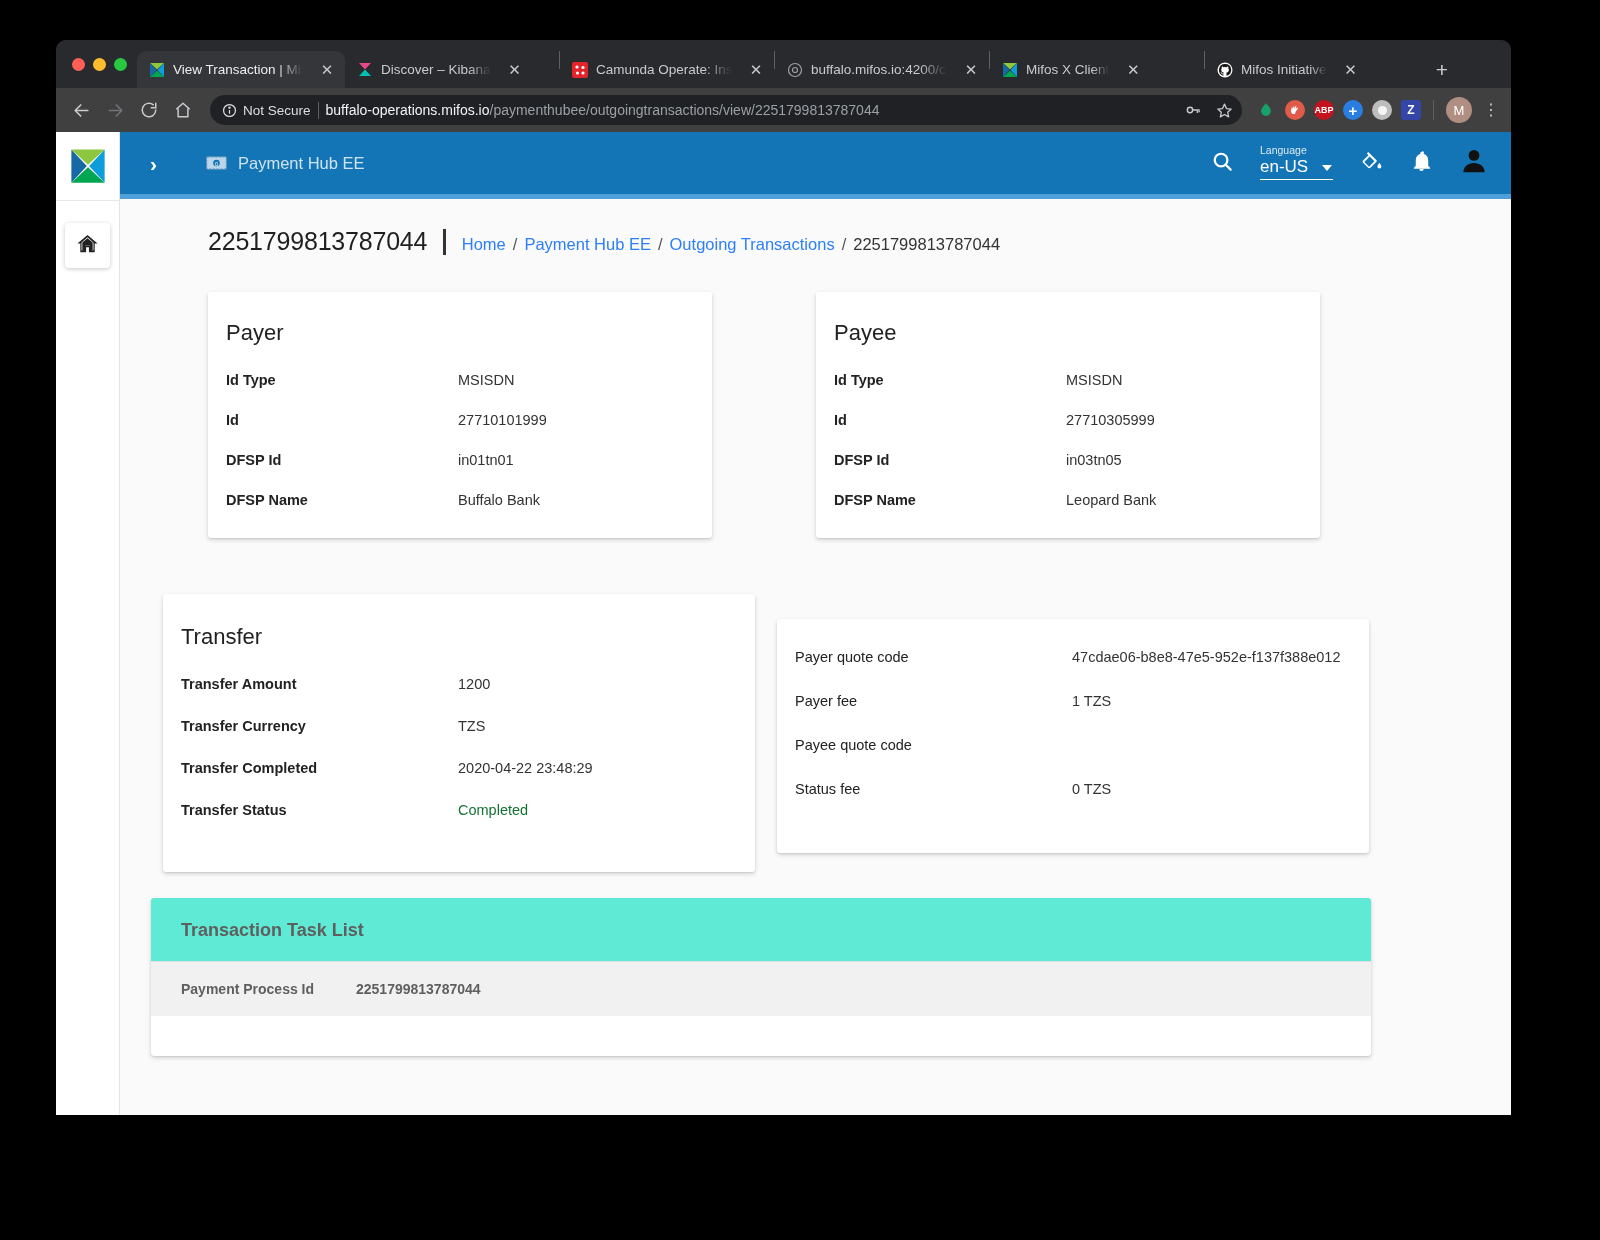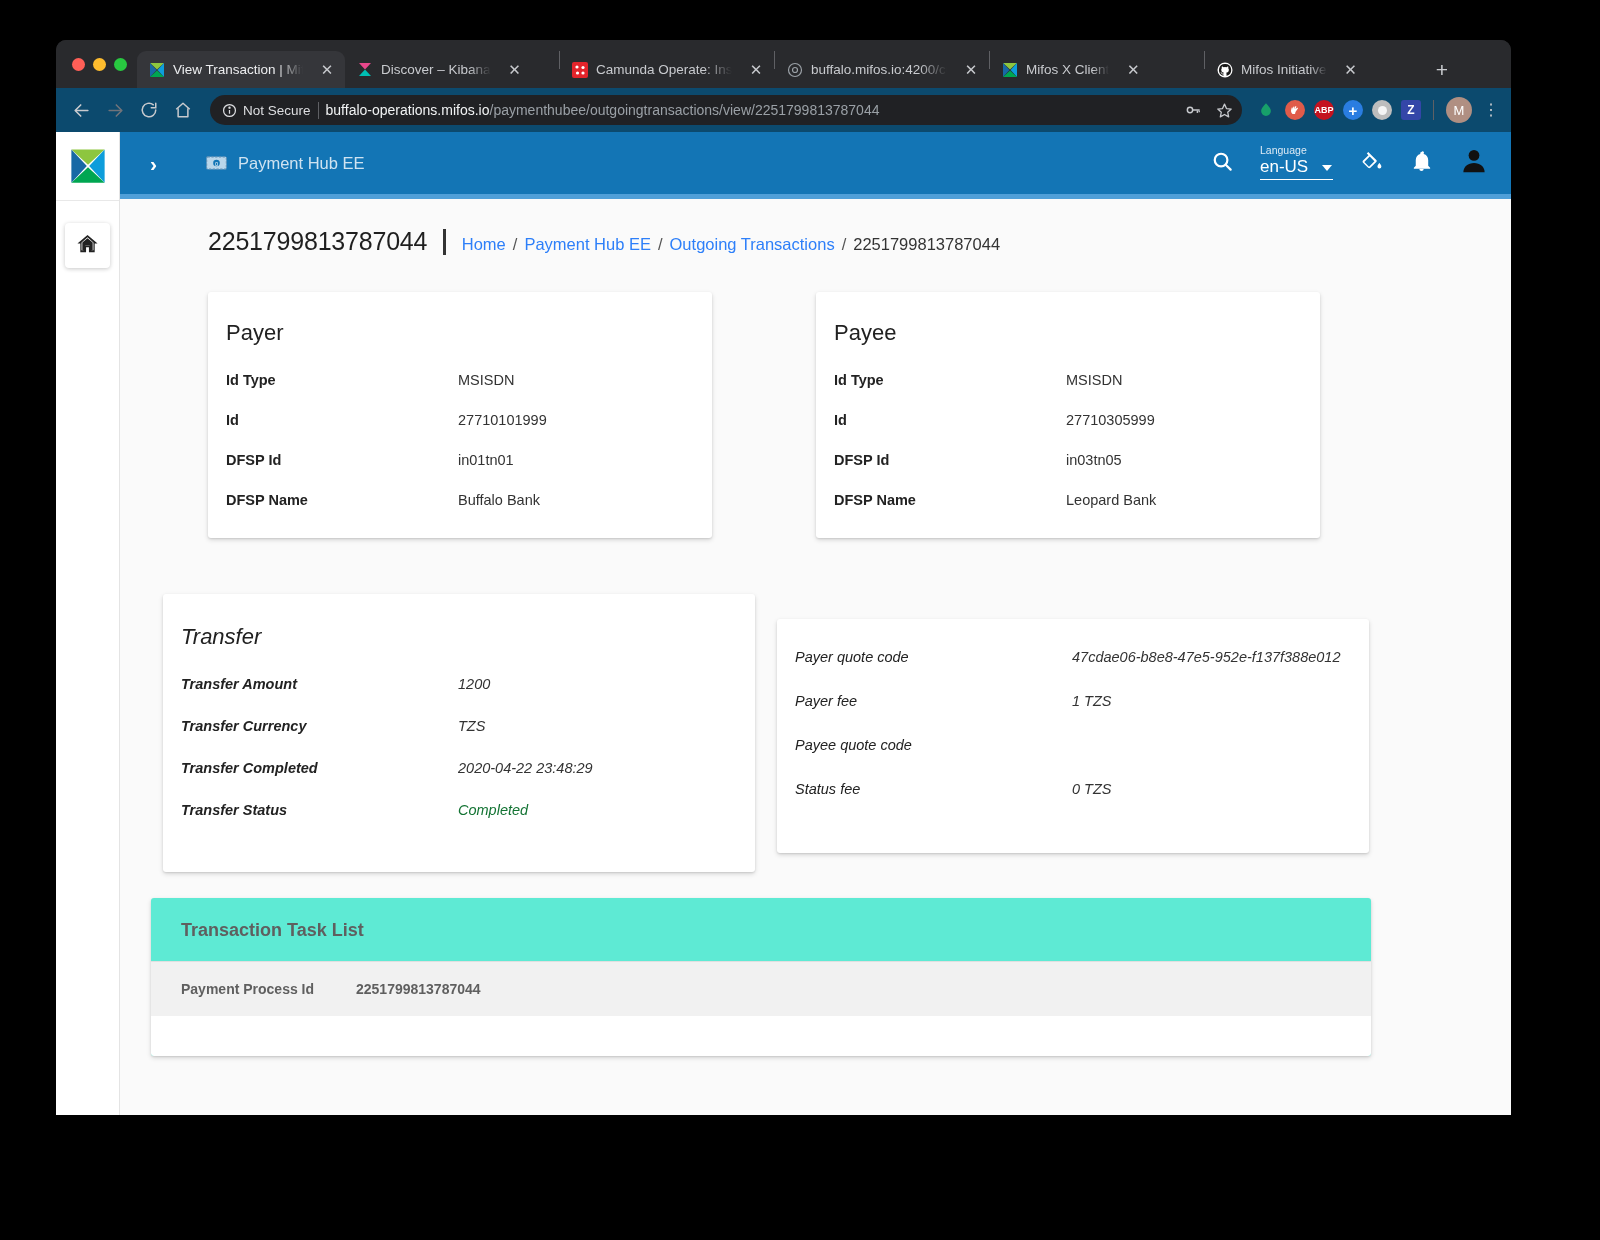--- a/index.html
+++ b/index.html
@@ -70,21 +70,21 @@
   }
   .newtab {
     width: 30px; height: 30px; margin: 0 0 4px 8px;
     display: flex; align-items: center; justify-content: center;
     color: #c8cace; font-size: 21px; line-height: 1;
   }
 
   
   .toolbar {
     height: 44px;
-    background: #0c4a6e;
+    background: #404040;
     display: flex; align-items: center;
     padding: 0 10px;
     gap: 4px;
   }
   .navbtn {
     width: 30px; height: 30px;
     display: flex; align-items: center; justify-content: center;
     color: #c8cace;
   }
   .navbtn.disabled { color: #70737a; }
@@ -222,21 +222,21 @@
   .card-title {
     font-size: 22px; font-weight: 500; color: #212121;
     margin-bottom: 26px;
   }
   .kv { display: flex; align-items: baseline; margin-bottom: 24px; }
   .kv:last-child { margin-bottom: 0; }
   .kv-key { width: 232px; flex: 0 0 232px; font-size: 14.5px; font-weight: 700; color: #222; }
   .kv-val { font-size: 14.5px; color: #333; font-weight: 400; }
   .kv-val.ok { color: #137333; text-align: center; }
 
-  .row2 { display: flex; margin-top: 56px; align-items: flex-start; font-style: italic; }
+  .row2 { display: flex; margin-top: 56px; align-items: flex-start; }
   .card-transfer { width: 592px; padding: 30px 22px 28px 18px; margin-left: -45px; }
   .card-fees { width: 592px; padding: 30px 22px 28px 18px; margin-left: 22px; margin-top: 25px; }
   .card-transfer .kv-key { width: 277px; flex: 0 0 277px; }
   .card-fees .kv-key { width: 277px; flex: 0 0 277px; font-weight: 400; }
   .card-fees .kv { margin-bottom: 26px; min-height: 18px; }
   .card-transfer .kv { margin-bottom: 26px; }
 
   .tasklist-card {
     margin: 26px 88px 0 -57px;
     width: 1220px;

